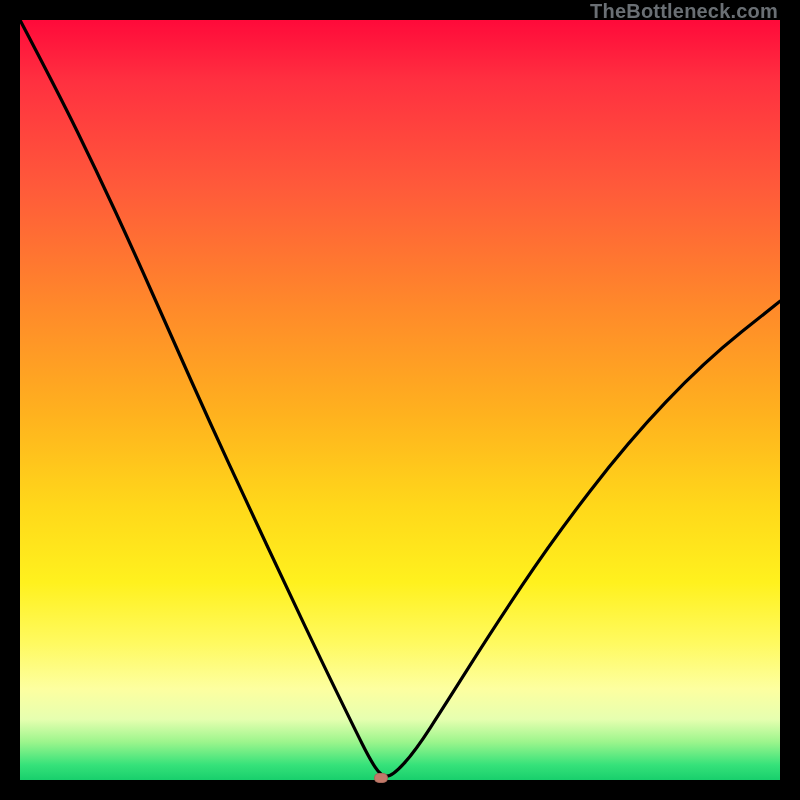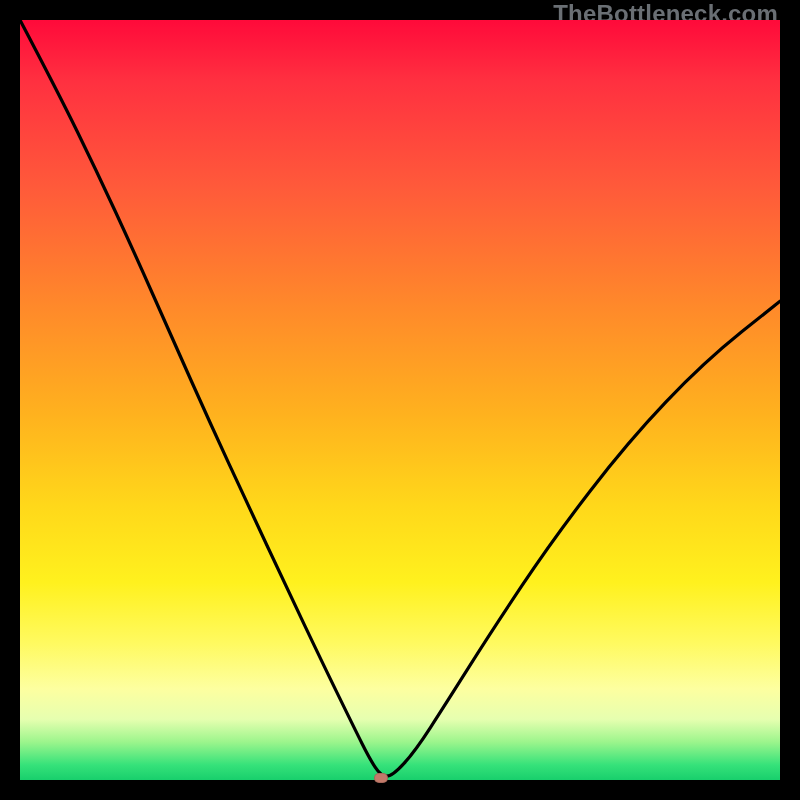--- a/index.html
+++ b/index.html
@@ -39,21 +39,21 @@
       #9cf58c 95%,
       #36e27a 98%,
       #18cf6c 100%
     );
   }
   .watermark {
     position: absolute;
     top: 0px;
     right: 22px;
     font-family: Arial, Helvetica, sans-serif;
-    font-size: 24px;
+    font-size: 20px;
     font-weight: bold;
     color: #6a6f74;
     letter-spacing: 0.2px;
     user-select: none;
   }
   svg.curve {
     position: absolute;
     left: 0;
     top: 0;
     width: 760px;

